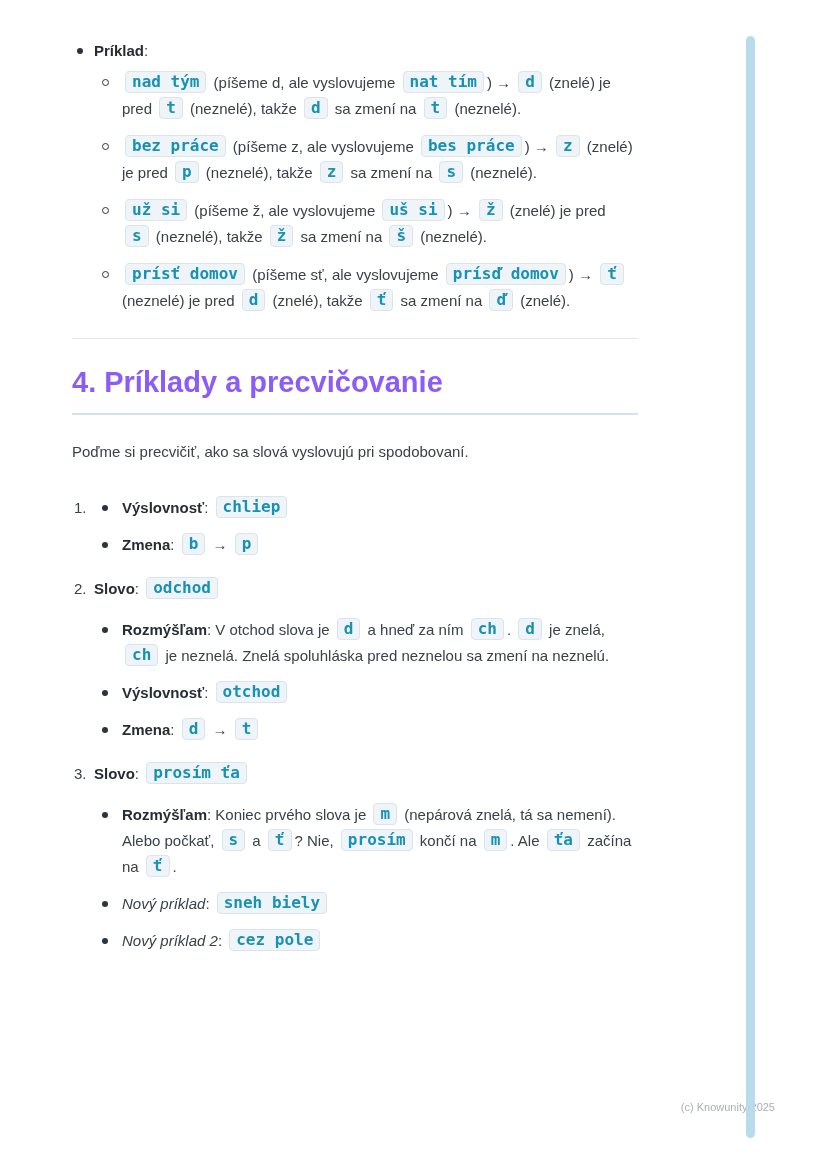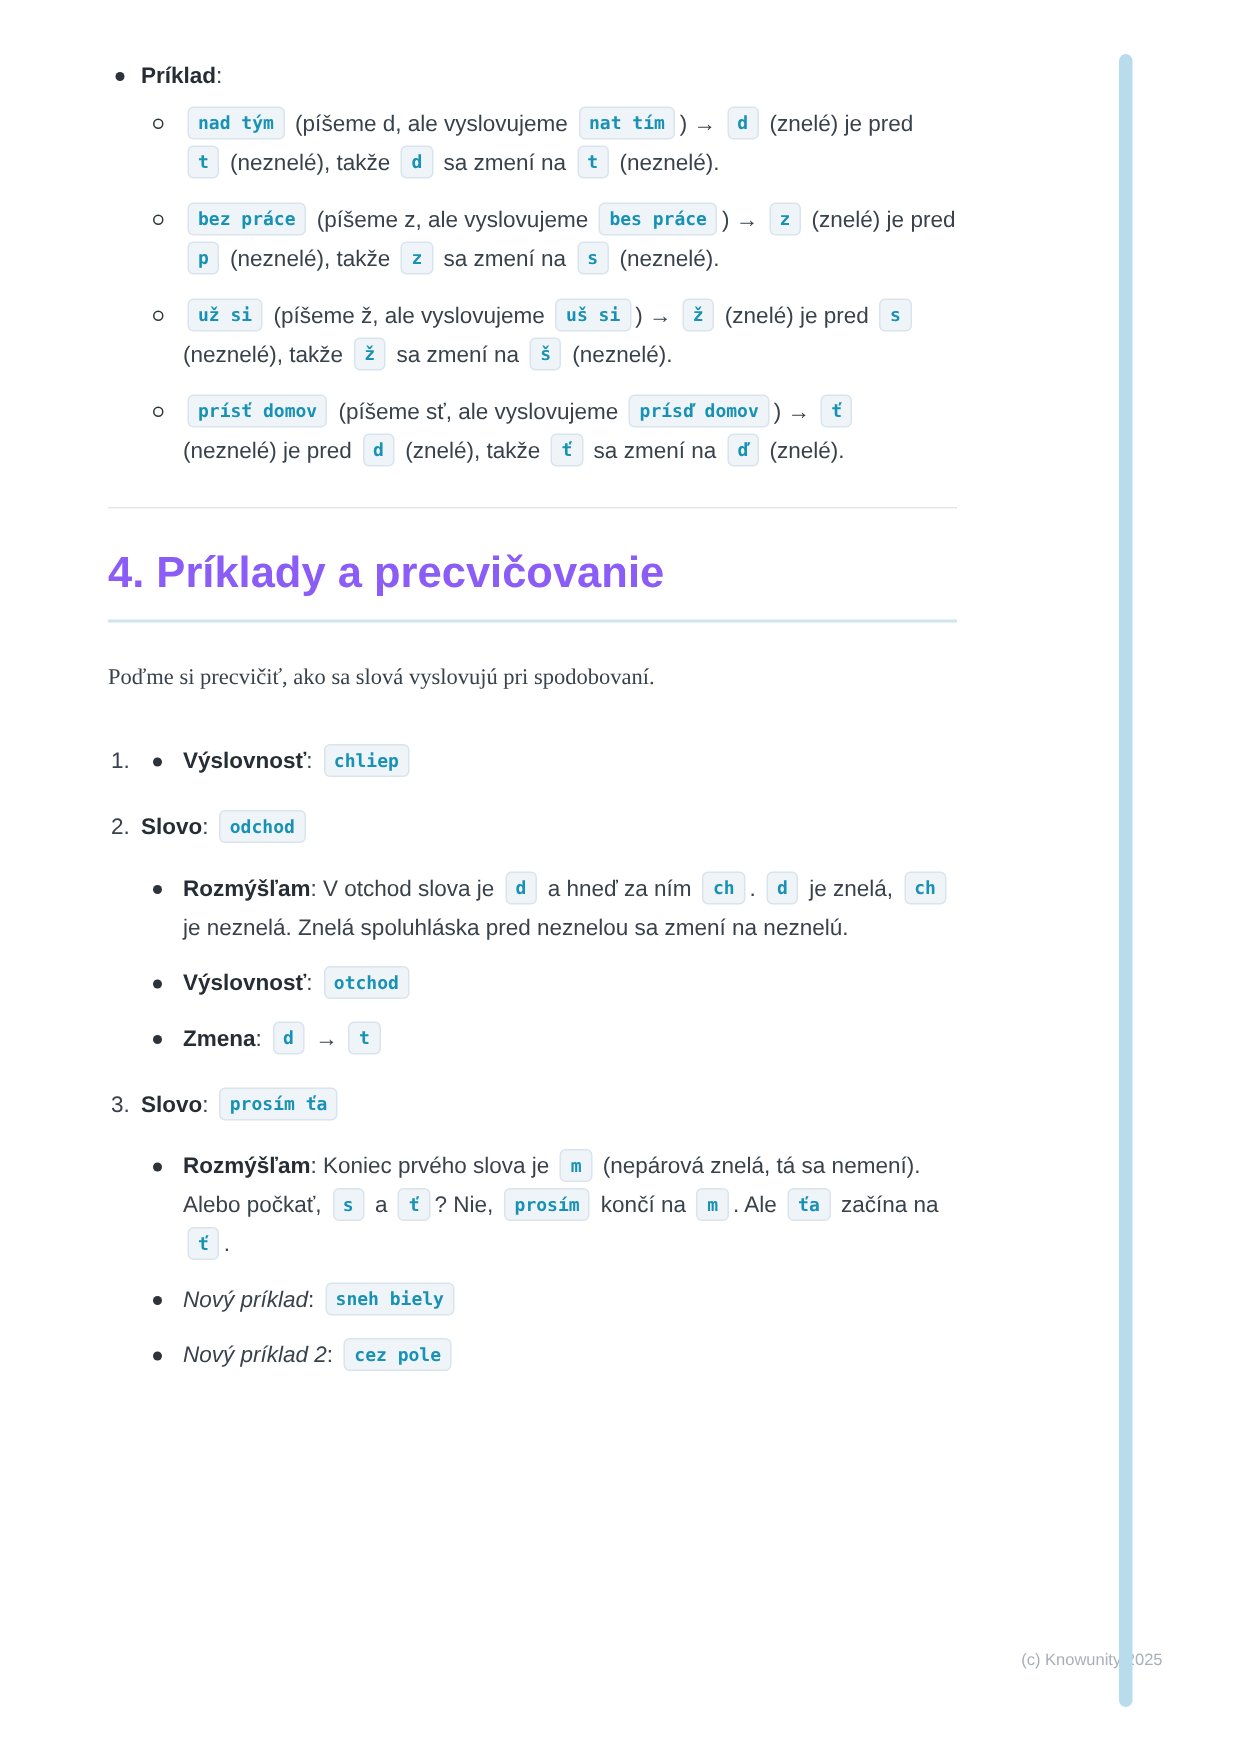--- a/index.html
+++ b/index.html
@@ -32,21 +32,21 @@
   .lvl2-item { position: relative; padding-left: 28px; margin-bottom: 12px; }
   .lvl2-item::before {
     content: ""; position: absolute; left: 8px; top: 9px;
     width: 5px; height: 5px; border-radius: 50%;
     border: 1.5px solid #2c333b; background: transparent;
   }
   strong { font-weight: 700; color: #272d34; }
   em { font-style: italic; }
   .code-tag {
     font-family: "DejaVu Sans Mono", monospace;
-    font-size: 12px;
+    font-size: 16px;
     font-weight: 700;
     line-height: 16px;
     color: #1791b4;
     background: #eff4f8;
     border: 1px solid #d9e4ec;
     border-radius: 4px;
     padding: 2px 6px;
     margin: 0 3px;
     display: inline-block;
     vertical-align: 1px;
@@ -59,21 +59,21 @@
   }
   .heading {
     margin: 24px 0 0 0;
     padding-bottom: 12px;
     border-bottom: 2px solid #cfe5ee;
     color: #8b5cf6;
     font-size: 29px;
     line-height: 38px;
     font-weight: 700;
   }
-  .intro-p { margin: 24px 0 0 0; font-family: Liberation Serif, serif; }
+  .intro-p { margin: 24px 0 0 0; }
   
   .exercise-list { list-style: none; margin: 30px 0 0 0; padding: 0; }
   .exercise { position: relative; padding-left: 22px; margin-bottom: 18px; }
   .ex-num { position: absolute; left: 2px; top: 0; }
   .ex-bullets { list-style: none; margin: 15px 0 0 0; padding: 0; }
   .ex-bullet { position: relative; padding-left: 28px; margin-bottom: 11px; }
   .ex-bullet::before {
     content: ""; position: absolute; left: 8px; top: 10px;
     width: 6px; height: 6px; border-radius: 50%; background: #2c333b;
   }
@@ -113,20 +113,21 @@
 
   <h2 class="heading">4. Príklady a precvičovanie</h2>
 
   <p class="intro-p">Poďme si precvičiť, ako sa slová vyslovujú pri spodobovaní.</p>
 
   <ol class="exercise-list" id="exercise-list">
       <li class="exercise">
         <span class="ex-num">1.</span>
         <ul class="ex-bullets">
           <li class="ex-bullet"><strong>Výslovnosť</strong><span>: </span><code class="code-tag">chliep</code></li>
+          <li class="ex-bullet"><strong>Zmena</strong><span>: </span><code class="code-tag">b</code><span> → </span><code class="code-tag">p</code></li>
         </ul>
       </li>
       <li class="exercise">
         <span class="ex-num">2.</span>
         <div class="ex-title"><strong>Slovo</strong><span>: </span><code class="code-tag">odchod</code></div>
         <ul class="ex-bullets">
           <li class="ex-bullet"><strong>Rozmýšľam</strong><span>: V otchod slova je </span><code class="code-tag">d</code><span> a hneď za ním </span><code class="code-tag">ch</code><span>. </span><code class="code-tag">d</code><span> je znelá, </span><code class="code-tag">ch</code><span> je neznelá. Znelá spoluhláska pred neznelou sa zmení na neznelú.</span></li>
           <li class="ex-bullet"><strong>Výslovnosť</strong><span>: </span><code class="code-tag">otchod</code></li>
           <li class="ex-bullet"><strong>Zmena</strong><span>: </span><code class="code-tag">d</code><span> → </span><code class="code-tag">t</code></li>
         </ul>

